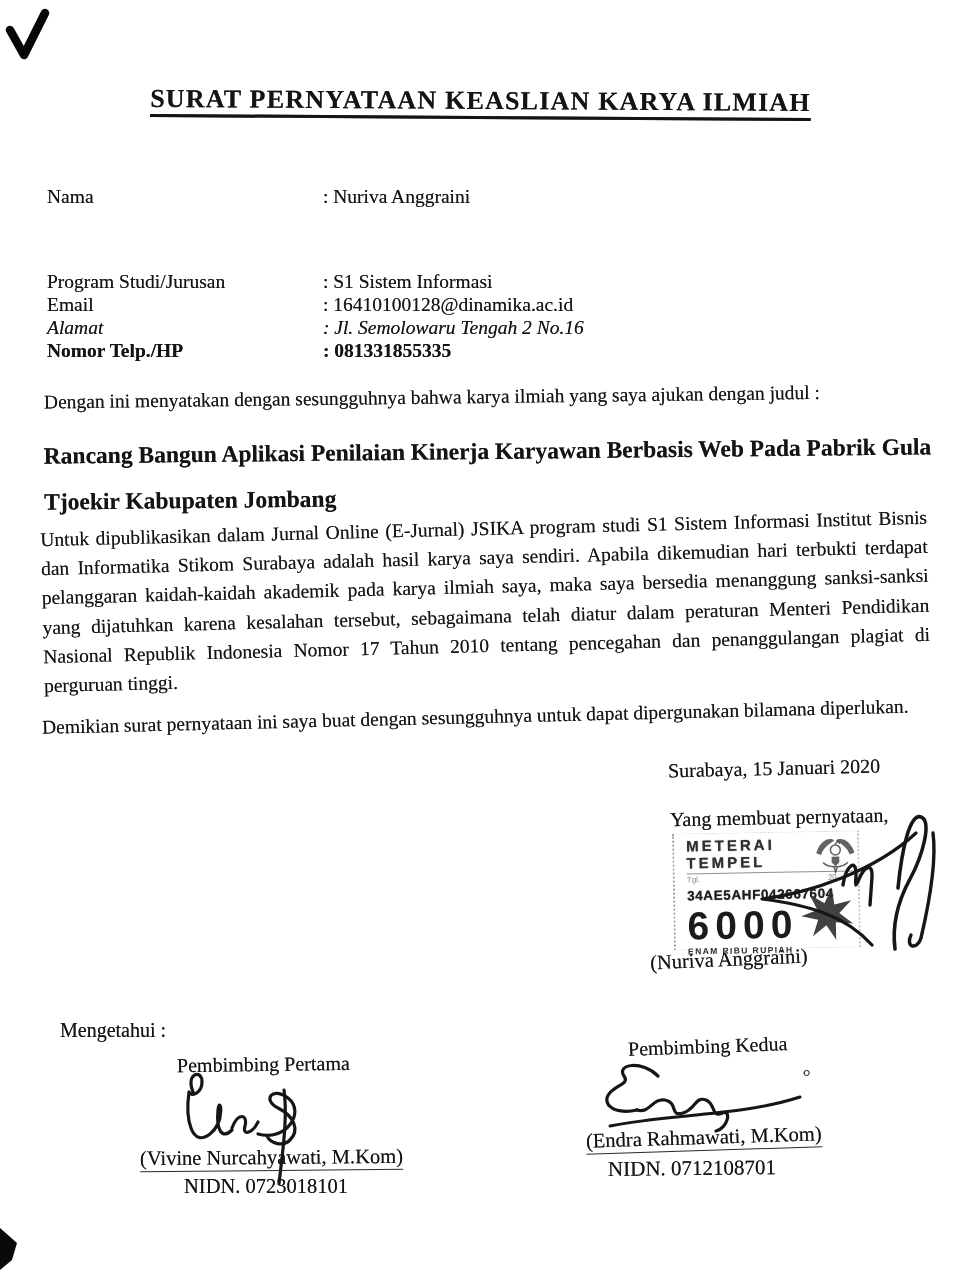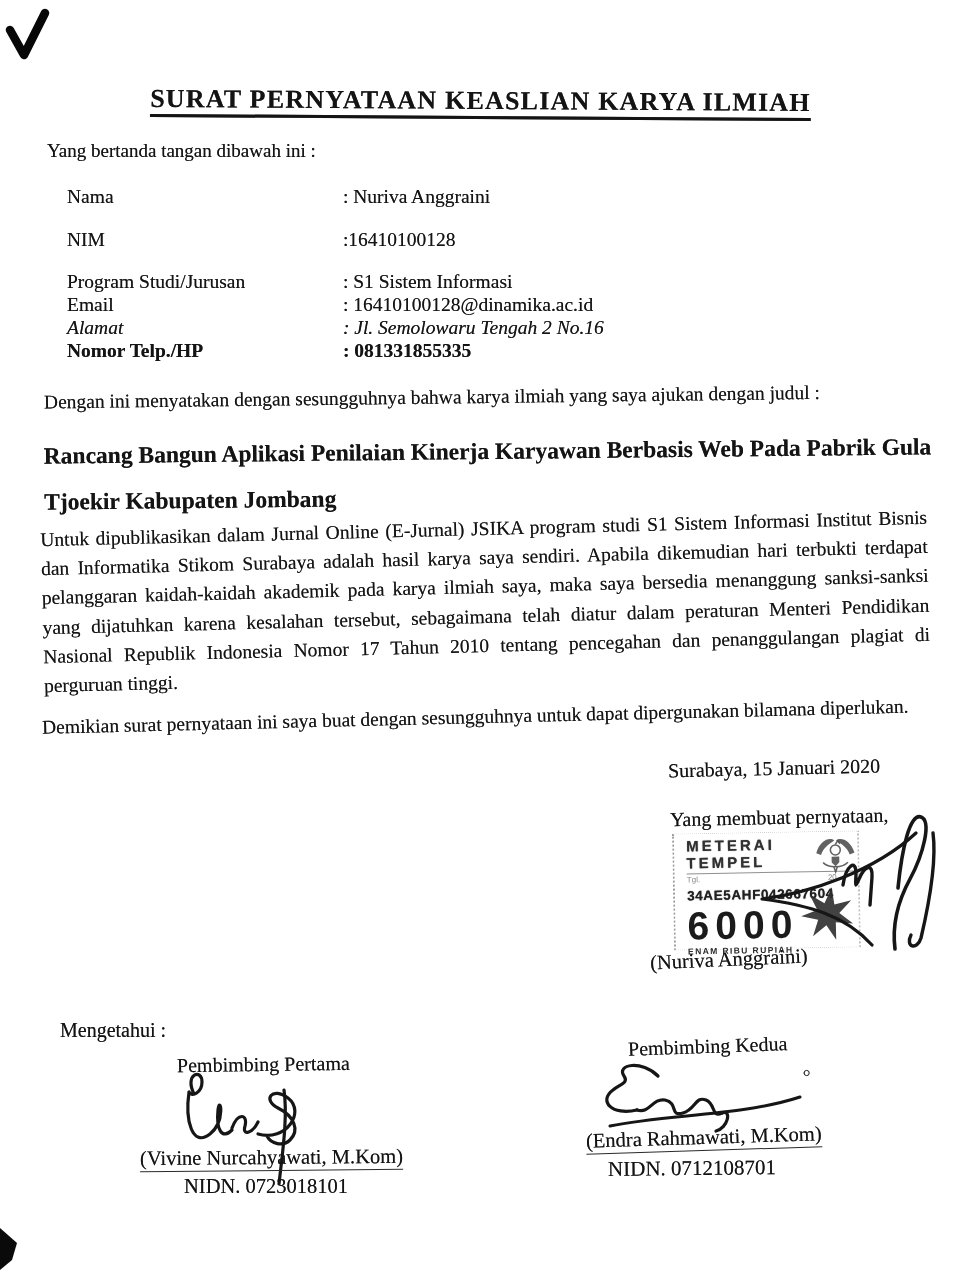--- a/index.html
+++ b/index.html
@@ -10,21 +10,21 @@
   }
   .page *{box-sizing:border-box;}
   .abs{position:absolute;}
   .scan-text{text-shadow:0 0 .6px rgba(10,10,10,.65);}
   .doc-title{
     width:961px;text-align:center;font-weight:bold;font-size:26px;letter-spacing:1.2px;
     transform:rotate(.35deg);
   }
   .doc-title span{text-decoration:underline;text-decoration-thickness:3px;text-underline-offset:7px;}
   .intro{font-size:19px;}
-  .field-row{left:47px;width:870px;font-size:19.5px;margin-left:20px;}
+  .field-row{left:47px;width:870px;font-size:19.5px;}
   .field-label{display:inline-block;width:271px;}
   .field-value{display:inline-block;}
   .stmt-intro{left:44px;width:885px;font-size:19.5px;transform:rotate(-.7deg);}
   .thesis{left:44px;width:888px;font-size:23.5px;font-weight:bold;line-height:46px;transform:rotate(-.6deg);}
   .body-par{left:42px;width:887px;font-size:19.5px;line-height:29.2px;text-align:justify;transform:rotate(-1.45deg);}
   .closing-par{left:42px;width:887px;font-size:19.5px;line-height:30px;text-align:justify;transform:rotate(-1.4deg);}
   .date-line{left:668px;font-size:20px;transform:rotate(-1.3deg);}
   .signer-caption{left:670px;font-size:20px;transform:rotate(-1.2deg);}
   .signer-name{left:650px;font-size:20.5px;transform:rotate(-2.6deg);}
   .ack{left:60px;font-size:20px;}
@@ -57,29 +57,24 @@
     <path d="M5,24 L19,49 L40,7" fill="none" stroke="#070707" stroke-width="8.5" stroke-linecap="round" stroke-linejoin="round"></path>
   </svg>
   <svg class="abs" style="left:0;top:1227px;" width="22" height="46" viewBox="0 0 22 46">
     <polygon points="0,1 17,16 12,33 0,43" fill="#0a0a0a"></polygon>
   </svg>
 
   <div class="abs doc-title scan-text" style="top:86px;">
     <span>SURAT PERNYATAAN KEASLIAN KARYA ILMIAH</span>
   </div>
 
-  <div class="abs intro scan-text" style="left:47px;top:140px;">Yang bertanda tangan dibawah ini :</div>
 
   <div class="abs field-row scan-text" style="top:186px;">
     <span class="field-label">Nama</span>
     <span class="field-value">: Nuriva Anggraini</span>
-  </div>
-  <div class="abs field-row scan-text" style="top:229px;">
-    <span class="field-label">NIM</span>
-    <span class="field-value">:16410100128</span>
   </div>
   <div class="abs field-row scan-text" style="top:271px;">
     <span class="field-label">Program Studi/Jurusan</span>
     <span class="field-value">: S1 Sistem Informasi</span>
   </div>
   <div class="abs field-row scan-text" style="top:294px;">
     <span class="field-label">Email</span>
     <span class="field-value">: 16410100128@dinamika.ac.id</span>
   </div>
   <div class="abs field-row scan-text" style="top:317px;font-style:italic;">

